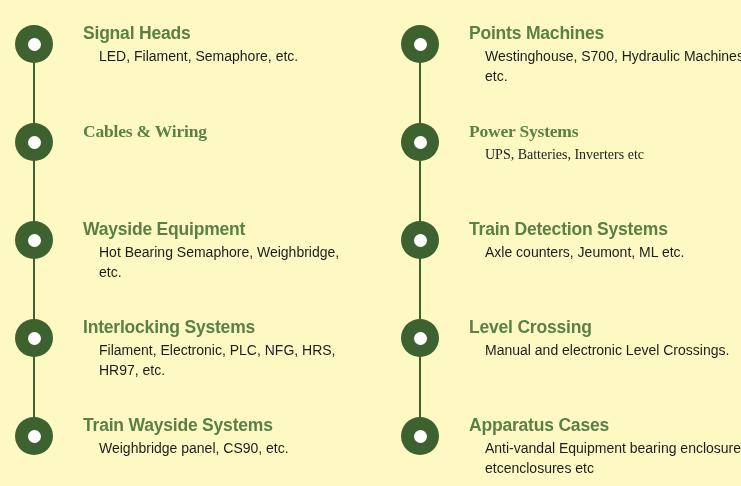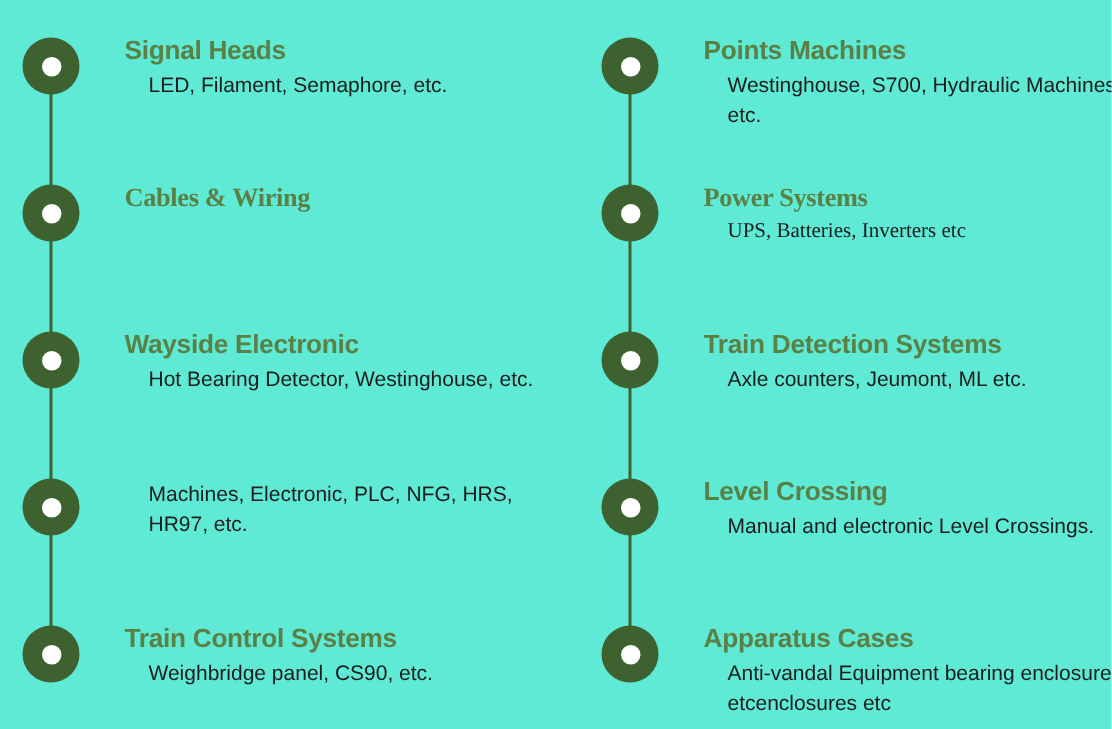--- a/index.html
+++ b/index.html
@@ -10,21 +10,21 @@
     width: 741px;
     height: 486px;
     background: #ffffff;
     font-family: "Liberation Sans", sans-serif;
     overflow: hidden;
   }
   .board {
     position: relative;
     width: 741px;
     height: 486px;
-    background: #5eead4;
+    background: #fef9c3;
   }
   .column {
     position: absolute;
     top: 0;
     width: 370px;
     height: 486px;
   }
   .column.left  { left: 0px; }
   .column.right { left: 386px; }
 
@@ -115,36 +115,37 @@
     <div class="row row-1">
       <div class="marker"></div>
       <div class="item-text">
         <p class="item-title">Cables &amp; Wiring</p>
       </div>
     </div>
 
     <div class="row row-2">
       <div class="marker"></div>
       <div class="item-text">
-        <p class="item-title">Wayside Electronic</p>
-        <p class="item-desc">Hot Bearing Detector, Westinghouse, etc.</p>
+        <p class="item-title">Wayside Equipment</p>
+        <p class="item-desc">Hot Bearing Semaphore, Weighbridge, etc.</p>
       </div>
     </div>
 
     <div class="row row-3">
       <div class="marker"></div>
       <div class="item-text">
-        <p class="item-desc">Machines, Electronic, PLC, NFG, HRS, HR97, etc.</p>
+        <p class="item-title">Interlocking Systems</p>
+        <p class="item-desc">Filament, Electronic, PLC, NFG, HRS, HR97, etc.</p>
       </div>
     </div>
 
     <div class="row row-4">
       <div class="marker"></div>
       <div class="item-text">
-        <p class="item-title">Train Control Systems</p>
+        <p class="item-title">Train Wayside Systems</p>
         <p class="item-desc">Weighbridge panel, CS90, etc.</p>
       </div>
     </div>
   </div>
 
   <div class="column right">
     <div class="timeline-spine"></div>
 
     <div class="row row-0">
       <div class="marker"></div>

